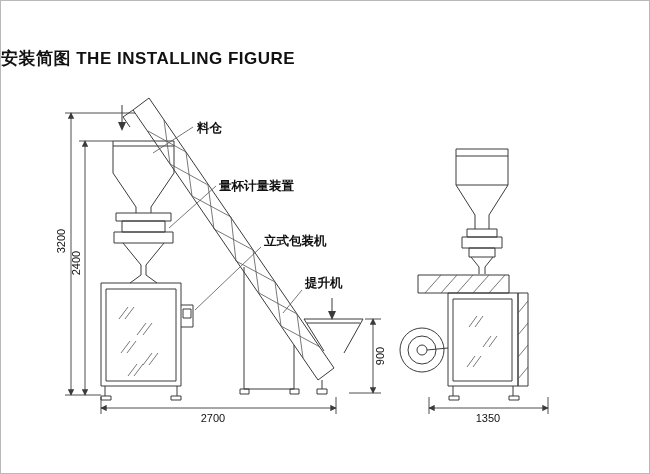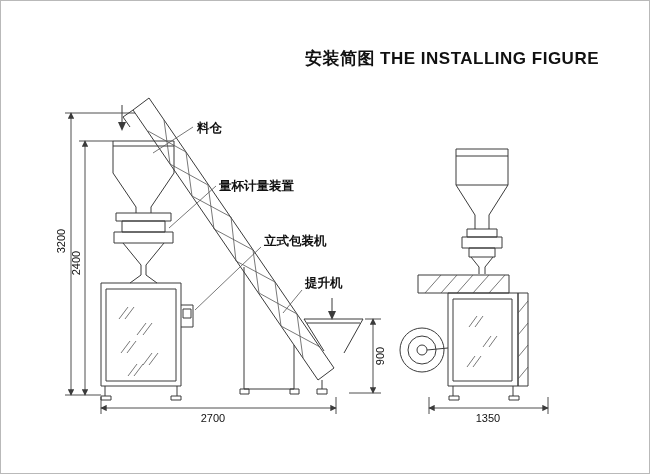--- a/index.html
+++ b/index.html
@@ -9,21 +9,21 @@
     background:#ffffff;
     border:1px solid #b9b9b9;
     box-sizing:border-box;
     margin:0 auto;
     font-family:"Liberation Sans", sans-serif;
     overflow:hidden;
   }
   .title {
     position:absolute;
     top:46px; left:0; right:50px;
-    text-align:right;
+    text-align:left;
     font-size:17px;
     font-weight:bold;
     color:#111;
     letter-spacing:0.5px;
   }
   svg { position:absolute; top:0; left:0; }
   svg path, svg line, svg circle, svg polyline {
     fill:none;
     stroke:#3b3b3b;
     stroke-width:1;

